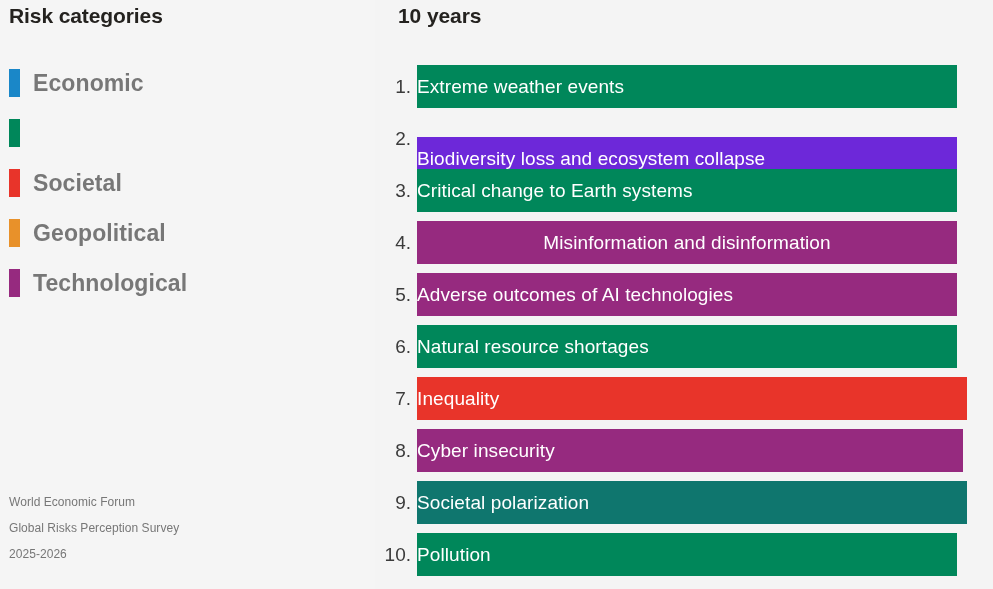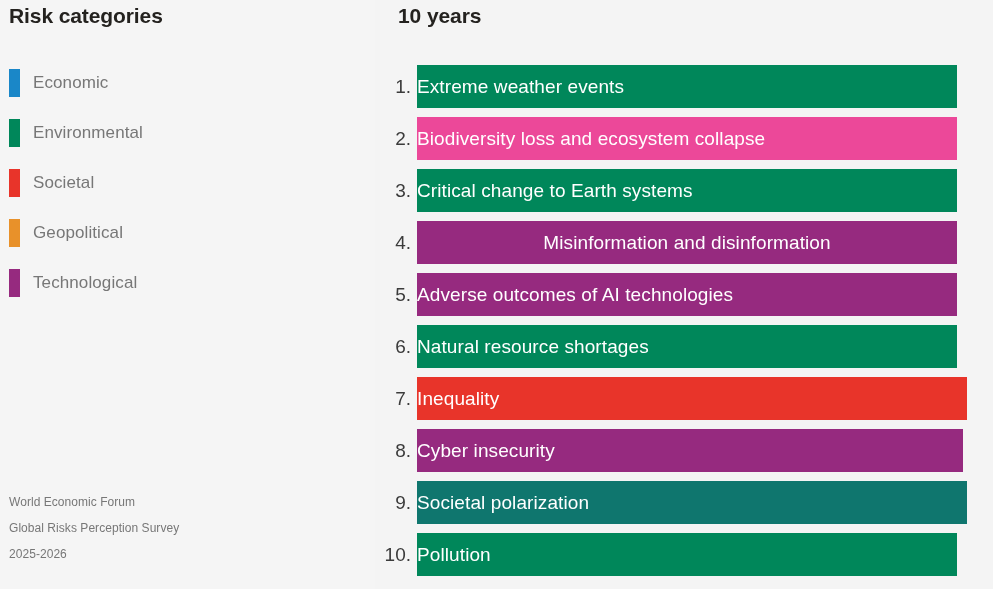--- a/index.html
+++ b/index.html
@@ -60,24 +60,25 @@
   }
 
   .legend-swatch {
     width: 11px;
     height: 28px;
     flex: 0 0 11px;
     margin-right: 13px;
   }
 
   .legend-label {
-    font-size: 17px;
+    font-size: 23px;
     color: #777777;
     letter-spacing: 0.1px;
     white-space: nowrap;
+    font-weight: bold;
   }
 
   .source-note {
     position: absolute;
     left: 9px;
     bottom: 22px;
     font-size: 12px;
     line-height: 26px;
     color: #777777;
     letter-spacing: 0.05px;
@@ -156,21 +157,20 @@
 
     <div class="panel-heading">Risk categories</div>
 
     <div class="legend" id="legend-container">
         <div class="legend-item">
           <span class="legend-swatch" style="background: rgb(26, 135, 200);"></span>
           <span class="legend-label">Economic</span>
         </div>
         <div class="legend-item">
           <span class="legend-swatch" style="background: rgb(0, 135, 90);"></span>
-          <span class="legend-label">Environmental</span>
         </div>
         <div class="legend-item">
           <span class="legend-swatch" style="background: rgb(232, 52, 42);"></span>
           <span class="legend-label">Societal</span>
         </div>
         <div class="legend-item">
           <span class="legend-swatch" style="background: rgb(232, 145, 42);"></span>
           <span class="legend-label">Geopolitical</span>
         </div>
         <div class="legend-item">
@@ -193,21 +193,21 @@
 
     <div class="rank-list" id="rank-list">
         <div class="rank-row">
           <div class="rank-number">1.</div>
           <div class="rank-bar" style="background: rgb(0, 135, 90); width: 540px;">
             <span class="rank-label">Extreme weather events</span>
           </div>
         </div>
         <div class="rank-row">
           <div class="rank-number">2.</div>
-          <div class="rank-bar" style="background: #ec4899; width: 540px;">
+          <div class="rank-bar" style="background: #6d28d9; width: 540px; margin-top: 20px;">
             <span class="rank-label">Biodiversity loss and ecosystem collapse</span>
           </div>
         </div>
         <div class="rank-row">
           <div class="rank-number">3.</div>
           <div class="rank-bar" style="background: rgb(0, 135, 90); width: 540px;">
             <span class="rank-label">Critical change to Earth systems</span>
           </div>
         </div>
         <div class="rank-row">

